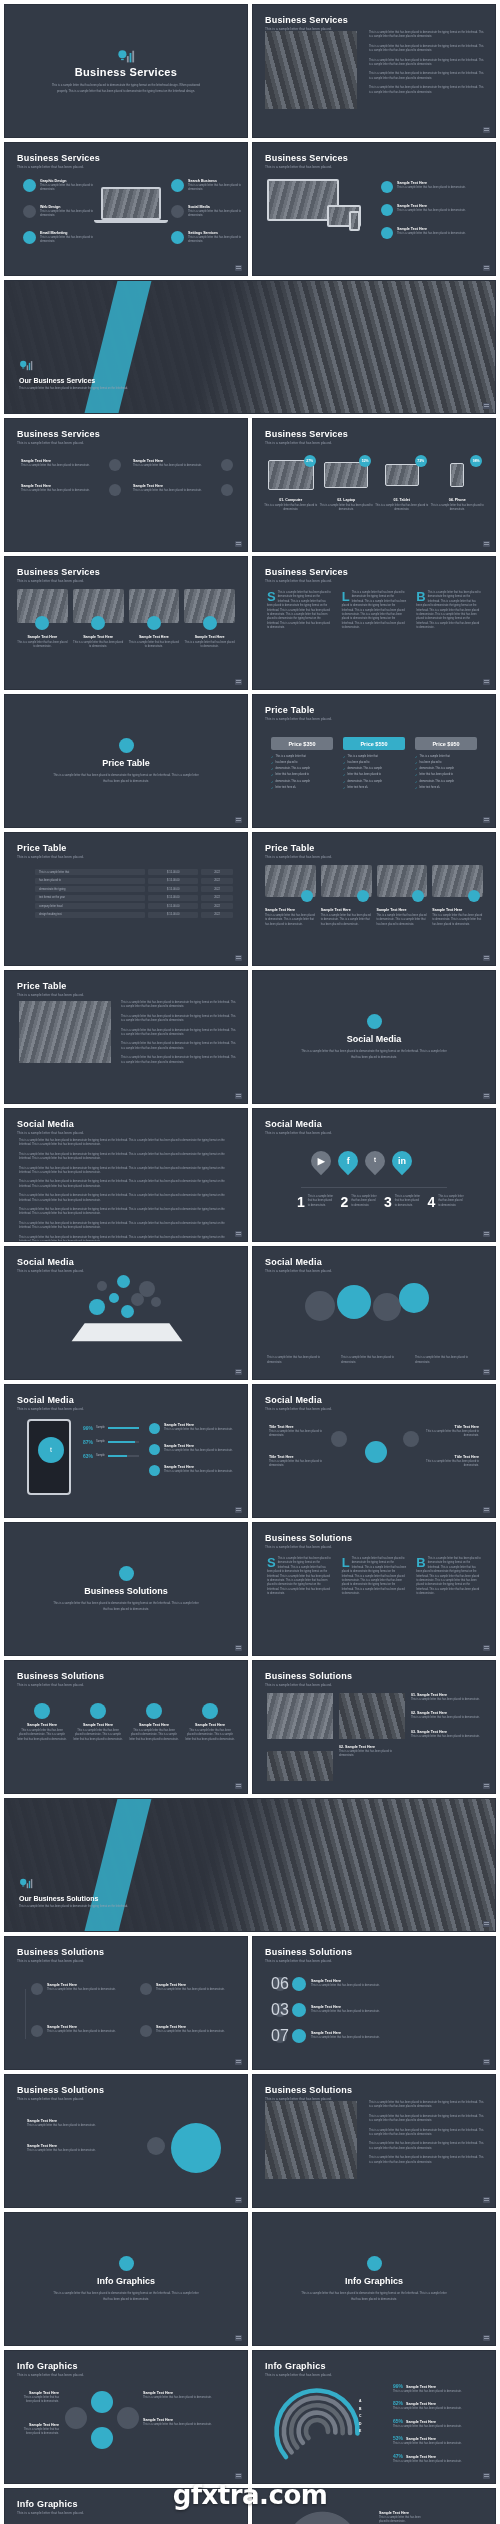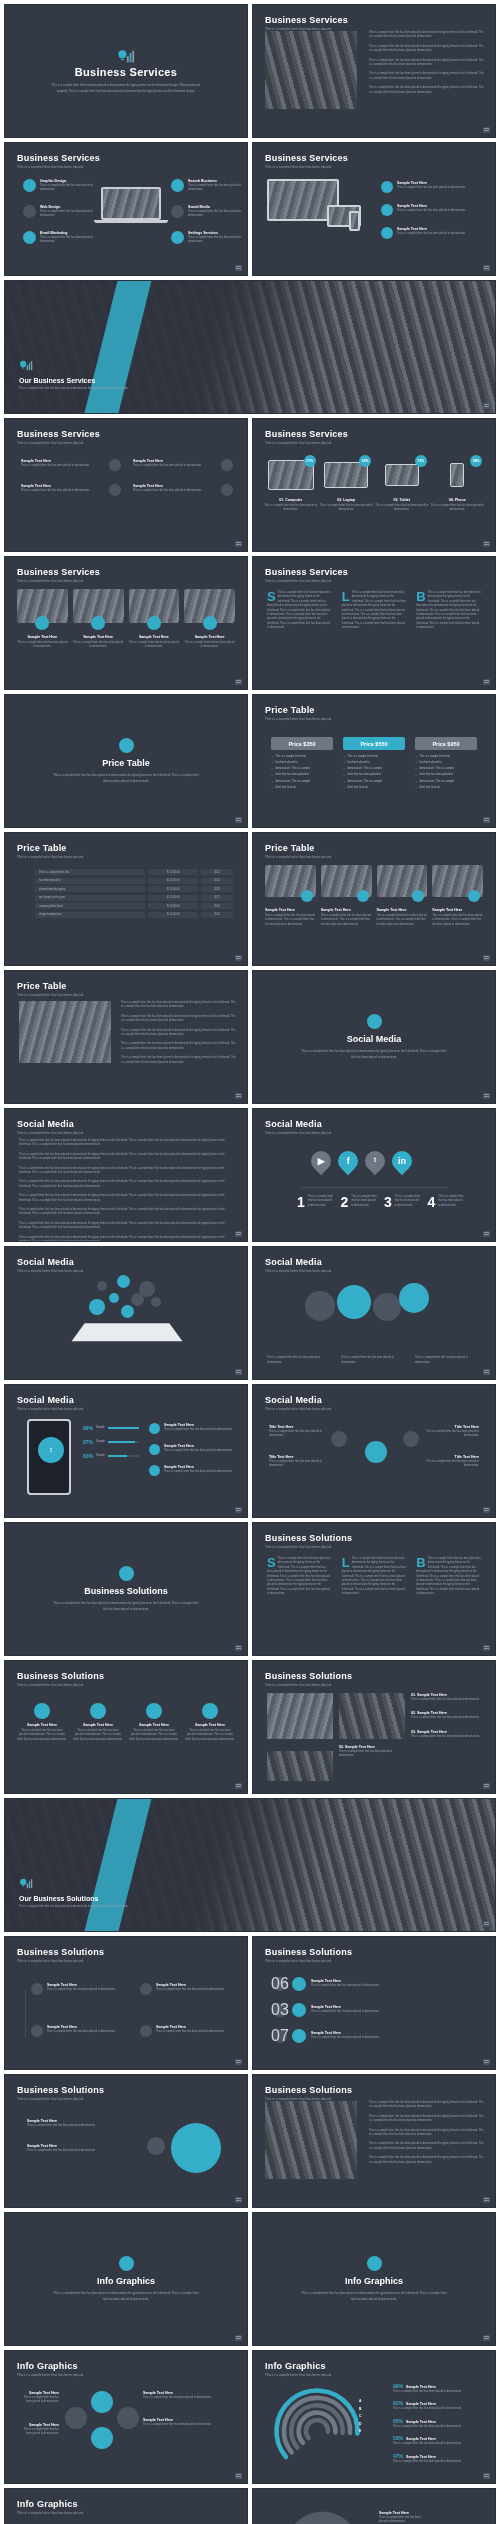--- a/index.html
+++ b/index.html
@@ -1049,13 +1049,14 @@
       <div class="slide">
         <div style="position: absolute; left: 10px; top: 14px; width: 108px; height: 108px; opacity: 0.55; background: radial-gradient(circle at 55% 42%, rgb(111, 118, 130) 0px, rgb(111, 118, 130) 42%, transparent 43%);"></div>
         <div style="position: absolute; left: 126px; top: 22px; right: 12px; display: flex; flex-wrap: wrap; gap: 8px 10px;">
           <div style="width: 46%;">
             <div class="lbl">Sample Text Here</div>
             <div class="blurb" style="margin-top: 1px;">This is a sample letter that has been placed to demonstrate.</div>
           </div>
         </div>
       </div>
     </div>
+  <div class="watermark">gfxtra.com</div>
 </div>
 
 </body></html>

